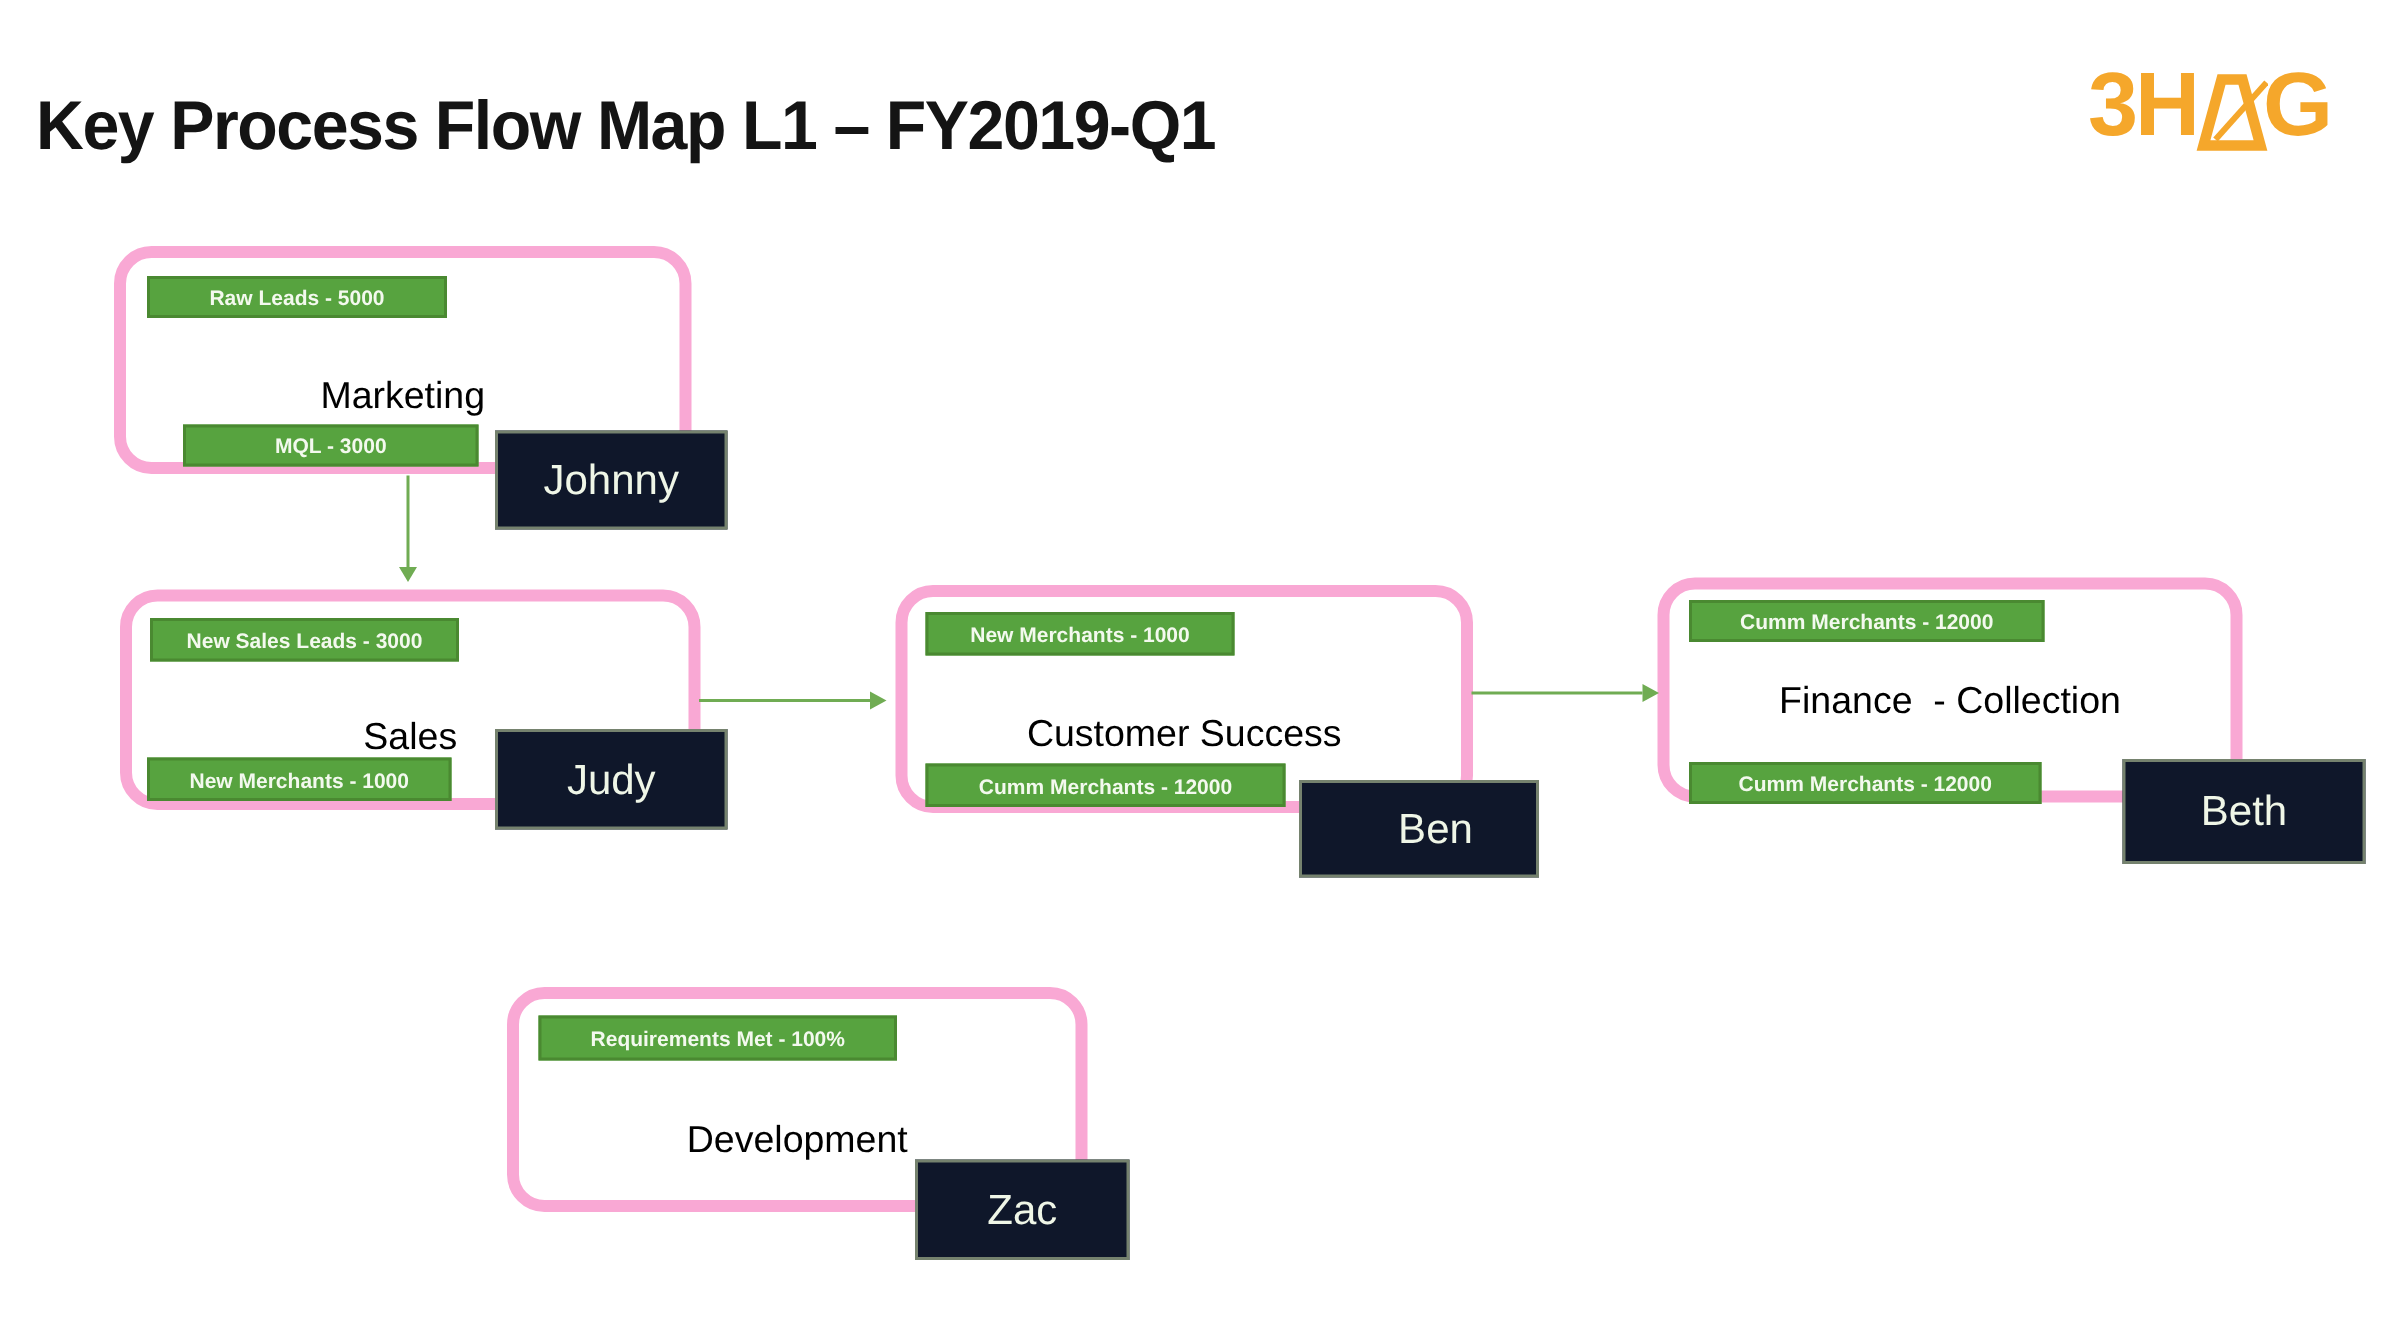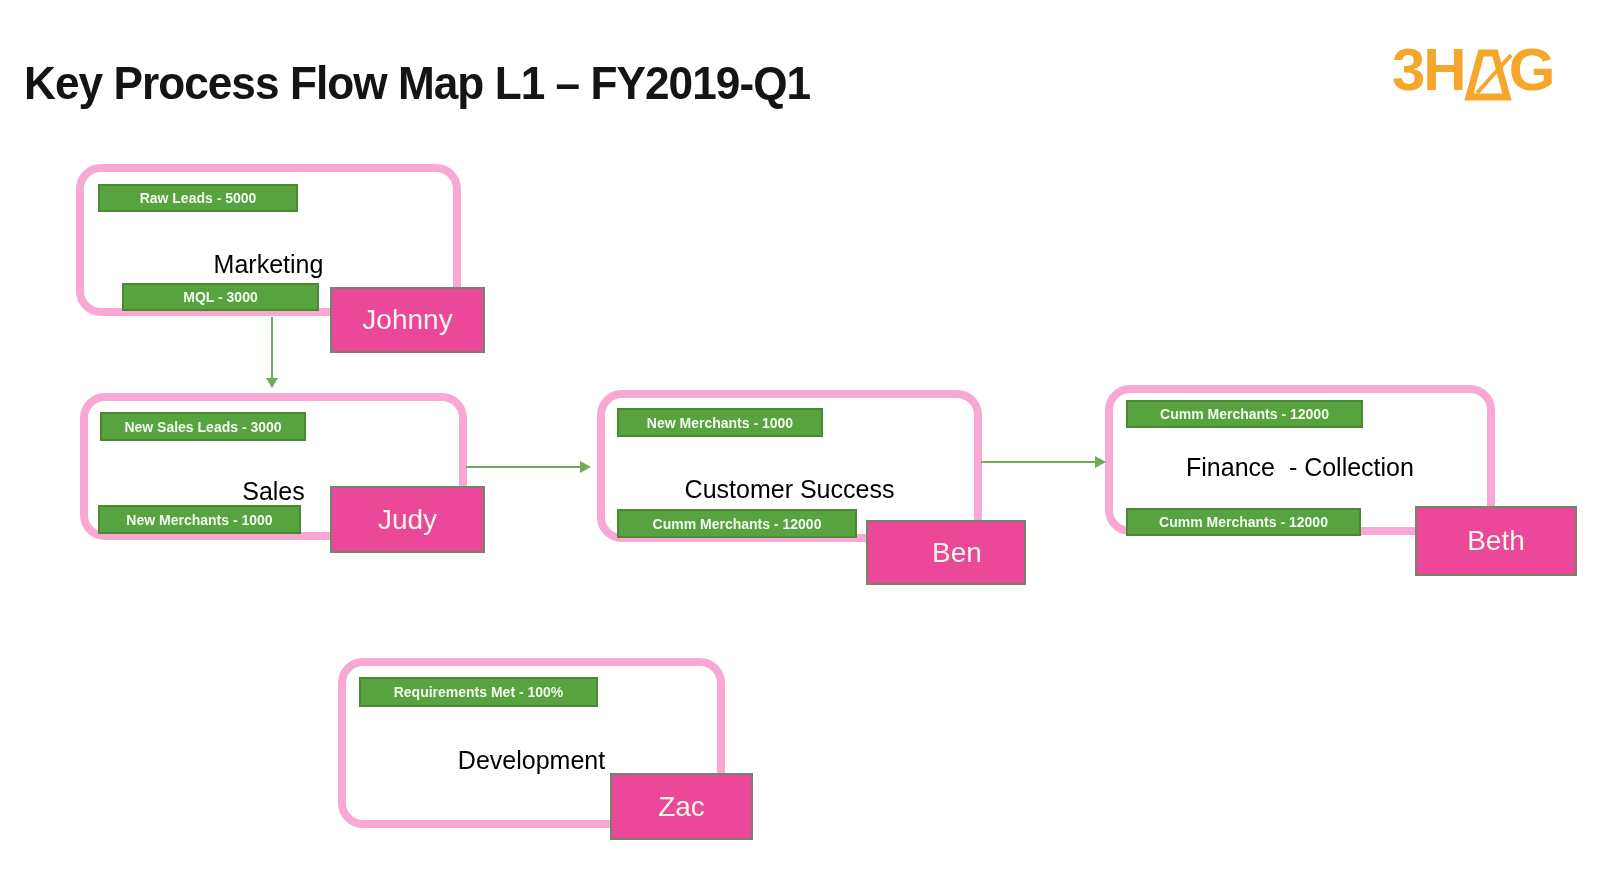--- a/index.html
+++ b/index.html
@@ -30,21 +30,21 @@
     position:absolute;left:0;right:0;text-align:center;
     color:#000000;font-size:25px;white-space:pre;margin-top:20px;
   }
   .badge{
     position:absolute;background:#57A33F;border:2px solid #4A8931;
     color:#F3F9EE;font-size:14px;font-weight:bold;
     display:flex;align-items:center;justify-content:center;
     text-align:center;box-sizing:border-box;white-space:pre;z-index:2;
   }
   .owner{
-    position:absolute;background:#ec4899;border:2px solid #75826E;
+    position:absolute;background:#0f172a;border:2px solid #75826E;
     color:#EFF6E7;font-size:28px;
     display:flex;align-items:center;justify-content:center;
     box-sizing:border-box;z-index:3;
   }
 
   #node-marketing{left:76px;top:164px;width:385px;height:152px;}
   #node-marketing .badge-top{left:14px;top:12px;width:200px;height:28px;}
   #node-marketing .node-title{top:58px;}
   #node-marketing .badge-bottom{left:14px;top:111px;width:197px;height:28px;margin-left:24px;}
   #node-marketing .owner{left:246px;top:115px;width:155px;height:66px;}
@@ -60,21 +60,21 @@
   #node-customer-success .node-title{top:57px;}
   #node-customer-success .badge-bottom{left:12px;top:111px;width:240px;height:29px;}
   #node-customer-success .owner{left:261px;top:122px;width:160px;height:65px;padding-left:22px;}
 
   #node-finance{left:1105px;top:385px;width:390px;height:150px;}
   #node-finance .badge-top{left:13px;top:7px;width:237px;height:28px;}
   #node-finance .node-title{top:40px;}
   #node-finance .badge-bottom{left:13px;top:115px;width:235px;height:28px;}
   #node-finance .owner{left:258px;top:113px;width:162px;height:70px;margin-left:44px;}
 
-  #node-development{left:338px;top:658px;width:387px;height:170px;}
+  #node-development{left:338px;top:658px;width:387px;height:150px;}
   #node-development .badge-top{left:13px;top:11px;width:239px;height:30px;}
   #node-development .node-title{top:60px;}
   #node-development .badge-bottom{left:13px;top:113px;width:239px;height:30px;}
   #node-development .owner{left:264px;top:107px;width:143px;height:67px;}
 
   
   .arrow{position:absolute;display:flex;z-index:1;}
   .arrow-down{flex-direction:column;align-items:center;}
   .arrow-right{flex-direction:row;align-items:center;}
   .shaft-v{width:2px;height:61px;background:#70AC53;}

